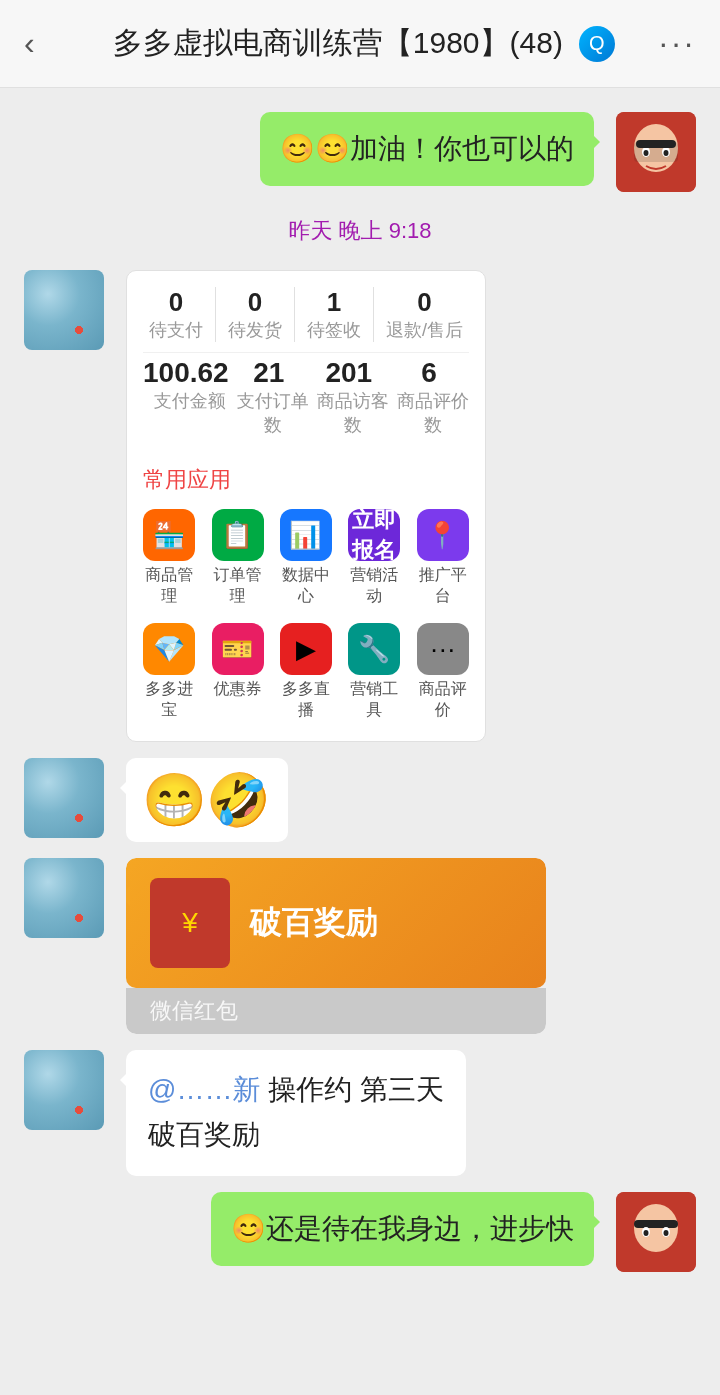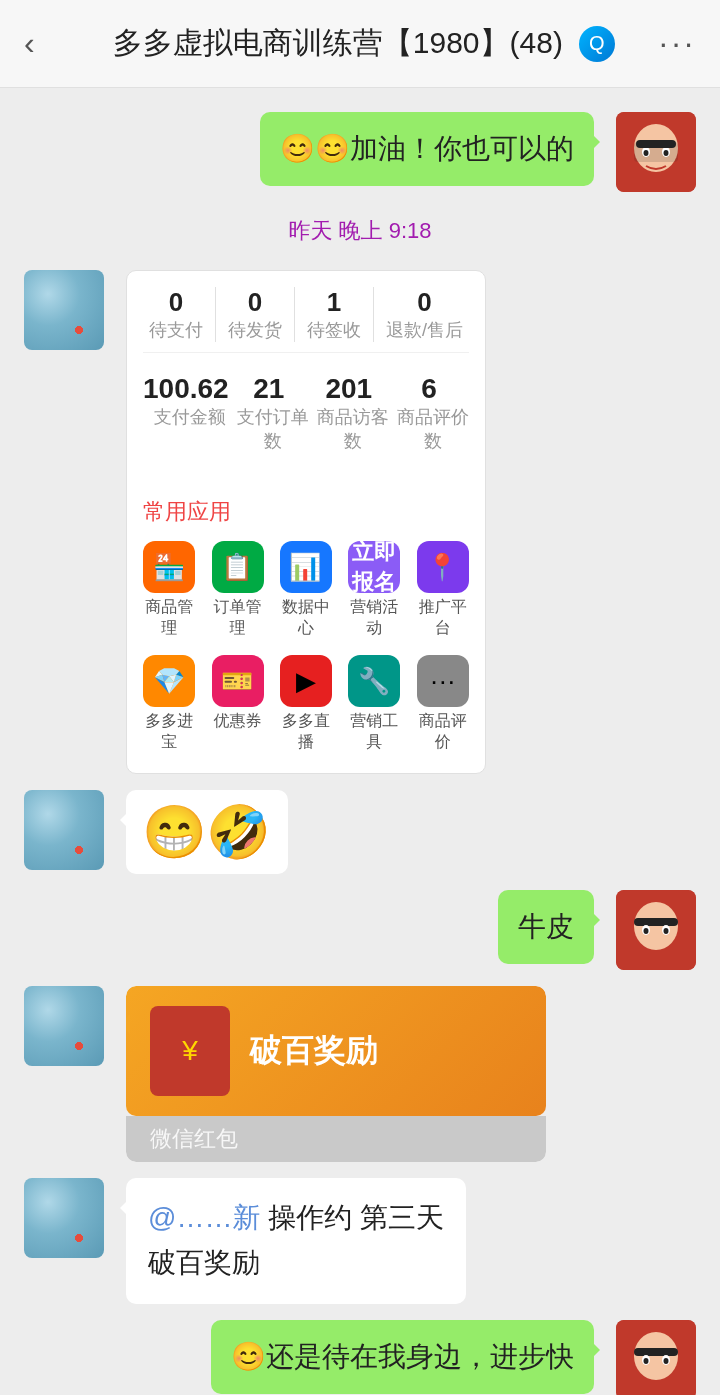--- a/index.html
+++ b/index.html
@@ -171,21 +171,21 @@
       display: block;
     }
     .stat-divider {
       width: 1px;
       background: #e0e0e0;
       align-self: stretch;
     }
     .stat-big {
       display: flex;
       justify-content: space-around;
-      padding: 20px 0;
+      padding: 4px 0;
       border-top: 1px solid #f0f0f0;
     }
     .stat-big-item {
       text-align: center;
     }
     .stat-big-num {
       font-size: 28px;
       font-weight: bold;
       color: #222;
       display: block;
@@ -418,21 +418,21 @@
         </div>
         <div class="app-item">
           <div class="app-icon green2">📋</div>
           <div class="app-label">订单管理</div>
         </div>
         <div class="app-item">
           <div class="app-icon blue">📊</div>
           <div class="app-label">数据中心</div>
         </div>
         <div class="app-item">
-          <div class="app-icon red" style="background:#8b5cf6; position:relative;align-items:center;">
+          <div class="app-icon red" style="background:#6d28d9; position:relative;align-items:center;">
             <span style="font-size:22px; color:white; font-weight:bold;">立即<br>报名</span>
           </div>
           <div class="app-label">营销活动</div>
         </div>
         <div class="app-item">
           <div class="app-icon purple">📍</div>
           <div class="app-label">推广平台</div>
         </div>
         <div class="app-item">
           <div class="app-icon orange2">💎</div>
@@ -455,74 +455,58 @@
           <div class="app-label">商品评价</div>
         </div>
       </div>
     </div>
   </div>
 
   <div class="msg-row">
     <div class="avatar avatar-left"></div>
     <div class="emoji-bubble">
       <span>😁🤣</span>
+    </div>
+  </div>
+
+
+
+  <div class="msg-row">
+    <div class="avatar avatar-left"></div>
+    <div class="rp-bubble">
+      <div class="red-packet">
+        <div class="red-packet-icon">
+          <span style="color:gold; font-size:28px;">¥</span>
+        </div>
+        <div class="red-packet-text">破百奖励</div>
+      </div>
+      <div class="red-packet-footer">微信红包</div>
+    </div>
+  </div>
+
+  <div class="msg-row">
+    <div class="avatar avatar-left"></div>
+    <div class="mention-bubble">
+      <span class="mention-name">@……新</span>
+      <span> 操作约 第三天</span>
+      <br>
+      <span>破百奖励</span>
     </div>
   </div>
 
   <div class="msg-row right">
     <div class="avatar avatar-right">
       <svg width="80" height="80" viewBox="0 0 80 80">
         <rect width="80" height="80" fill="#c0392b" rx="8"></rect>
         <ellipse cx="40" cy="36" rx="22" ry="24" fill="#f5c5a3"></ellipse>
         <rect x="18" y="28" width="44" height="8" rx="4" fill="#222"></rect>
         <ellipse cx="30" cy="40" rx="4" ry="5" fill="white"></ellipse>
         <ellipse cx="50" cy="40" rx="4" ry="5" fill="white"></ellipse>
         <ellipse cx="30" cy="41" rx="2.5" ry="3" fill="#222"></ellipse>
         <ellipse cx="50" cy="41" rx="2.5" ry="3" fill="#222"></ellipse>
       </svg>
     </div>
     <div class="bubble green">
-      <span>牛皮</span>
-    </div>
-  </div>
-
-
-  <div class="msg-row">
-    <div class="avatar avatar-left"></div>
-    <div class="rp-bubble">
-      <div class="red-packet">
-        <div class="red-packet-icon">
-          <span style="color:gold; font-size:28px;">¥</span>
-        </div>
-        <div class="red-packet-text">破百奖励</div>
-      </div>
-      <div class="red-packet-footer">微信红包</div>
-    </div>
-  </div>
-
-  <div class="msg-row">
-    <div class="avatar avatar-left"></div>
-    <div class="mention-bubble">
-      <span class="mention-name">@……新</span>
-      <span> 操作约 第三天</span>
-      <br>
-      <span>破百奖励</span>
-    </div>
-  </div>
-
-  <div class="msg-row right">
-    <div class="avatar avatar-right">
-      <svg width="80" height="80" viewBox="0 0 80 80">
-        <rect width="80" height="80" fill="#c0392b" rx="8"></rect>
-        <ellipse cx="40" cy="36" rx="22" ry="24" fill="#f5c5a3"></ellipse>
-        <rect x="18" y="28" width="44" height="8" rx="4" fill="#222"></rect>
-        <ellipse cx="30" cy="40" rx="4" ry="5" fill="white"></ellipse>
-        <ellipse cx="50" cy="40" rx="4" ry="5" fill="white"></ellipse>
-        <ellipse cx="30" cy="41" rx="2.5" ry="3" fill="#222"></ellipse>
-        <ellipse cx="50" cy="41" rx="2.5" ry="3" fill="#222"></ellipse>
-      </svg>
-    </div>
-    <div class="bubble green">
       <span>😊还是待在我身边，进步快</span>
     </div>
   </div>
 
 </div>
 
 </body></html>

